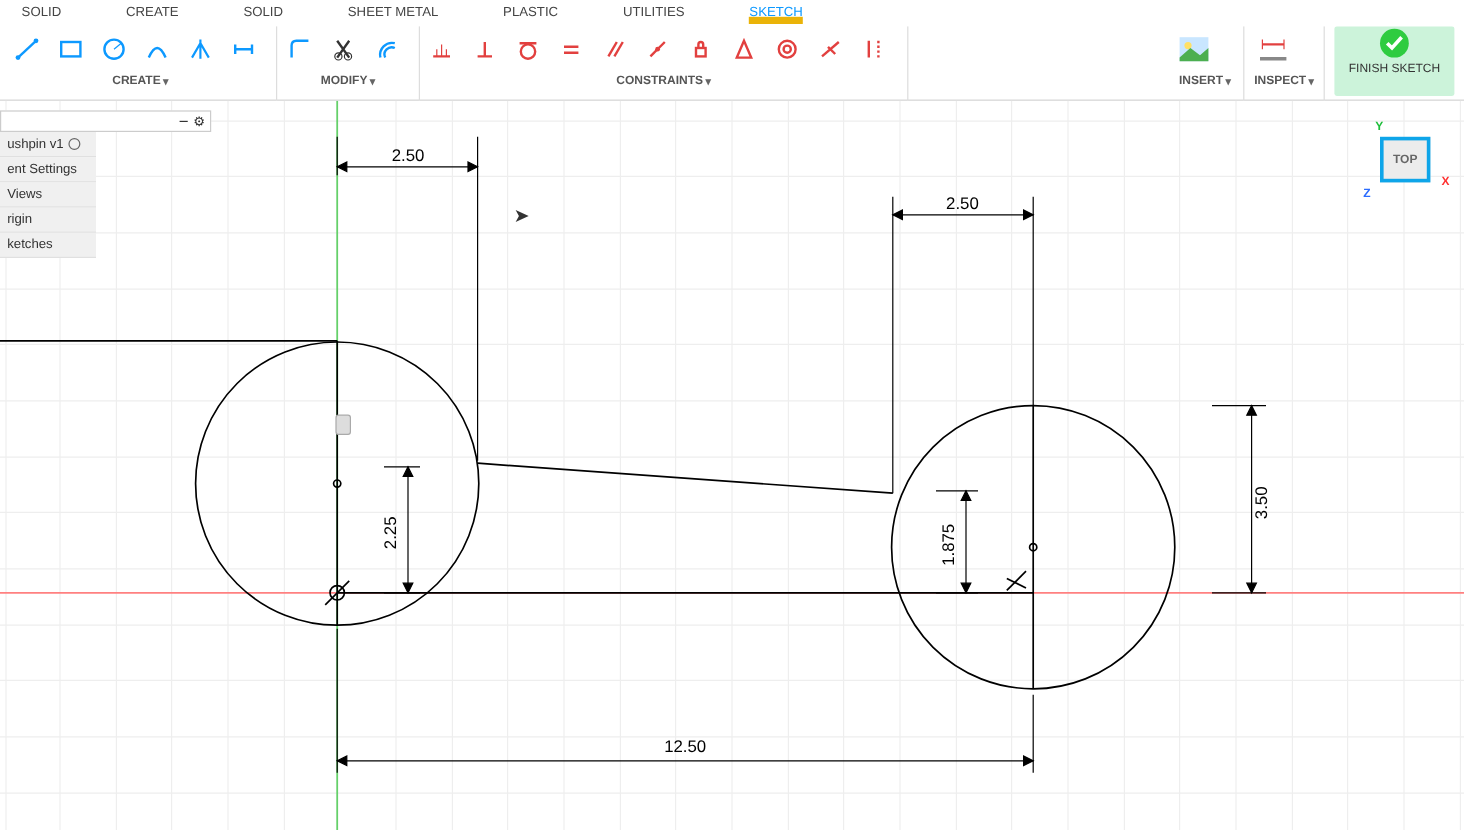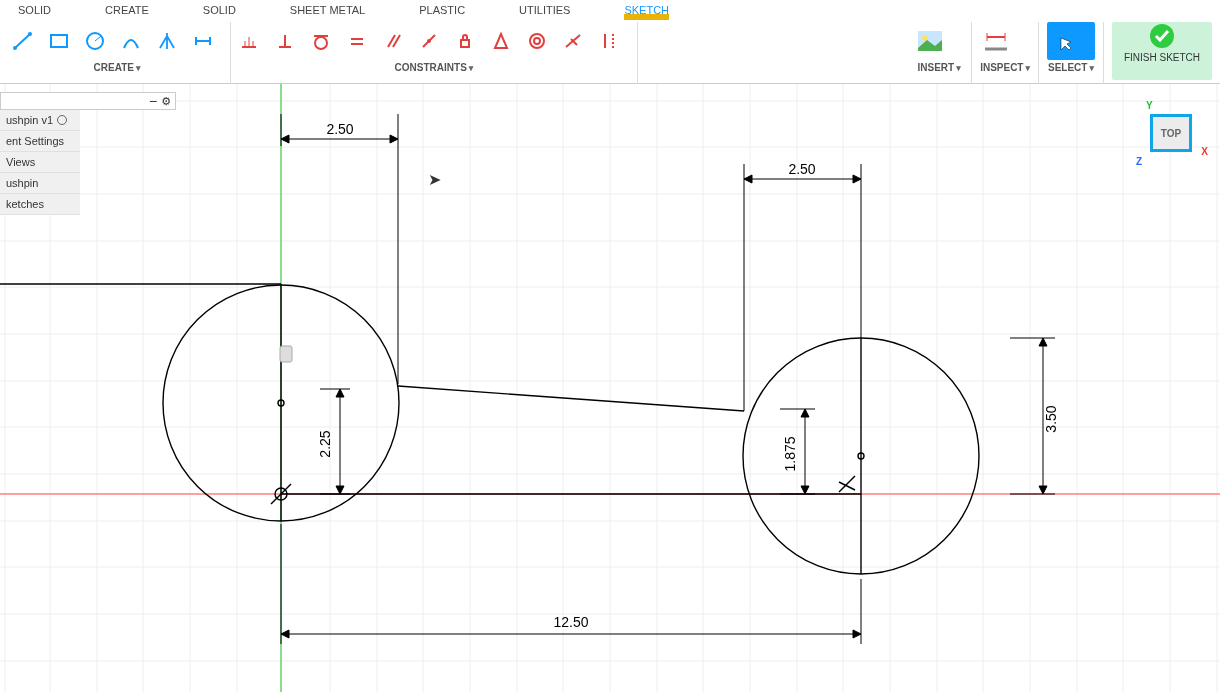--- a/index.html
+++ b/index.html
@@ -101,20 +101,42 @@
           <svg width="22" height="22">
             <line x1="4" y1="11" x2="18" y2="11" stroke="#0d99ff" stroke-width="2"></line>
             <line x1="4" y1="7" x2="4" y2="15" stroke="#0d99ff" stroke-width="2"></line>
             <line x1="18" y1="7" x2="18" y2="15" stroke="#0d99ff" stroke-width="2"></line>
           </svg>
         </div>
     </div>
     <div class="tool-label">CREATE</div>
   </div>
 
+  <div class="tool-group">
+    <div class="tool-icons">
+      <div class="tool-btn">
+          <svg width="22" height="22">
+            <path d="M4 18 L4 8 Q4 4 8 4 L18 4" stroke="#0d99ff" stroke-width="2" fill="none"></path>
+          </svg>
+        </div>
+      <div class="tool-btn">
+          <svg width="22" height="22">
+            <path d="M6 4 L16 18 M16 4 L6 18" stroke="#333" stroke-width="2"></path>
+            <circle cx="7" cy="17" r="3" stroke="#333" fill="none"></circle>
+            <circle cx="15" cy="17" r="3" stroke="#333" fill="none"></circle>
+          </svg>
+        </div>
+      <div class="tool-btn">
+          <svg width="22" height="22">
+            <path d="M18 6 A10 10 0 0 0 6 18 M18 10 A6 6 0 0 0 10 18" stroke="#0d99ff" stroke-width="2" fill="none"></path>
+          </svg>
+        </div>
+    </div>
+    <div class="tool-label">MODIFY</div>
+  </div>
 
   <div class="tool-group">
     <div class="tool-icons">
       <div class="tool-btn">
           <svg width="20" height="20">
             <line x1="3" y1="16" x2="17" y2="16" stroke="#e2403f" stroke-width="2"></line>
             <line x1="6" y1="10" x2="6" y2="16" stroke="#e2403f"></line>
             <line x1="10" y1="6" x2="10" y2="16" stroke="#e2403f"></line>
             <line x1="14" y1="10" x2="14" y2="16" stroke="#e2403f"></line>
           </svg>
@@ -203,31 +225,20 @@
             <line x1="6" y1="10" x2="24" y2="10" stroke="#e2403f" stroke-width="2"></line>
             <line x1="6" y1="6" x2="6" y2="14" stroke="#e2403f"></line>
             <line x1="24" y1="6" x2="24" y2="14" stroke="#e2403f"></line>
             <line x1="4" y1="22" x2="26" y2="22" stroke="#888" stroke-width="3"></line>
           </svg>
         </div>
       </div>
     <div class="tool-label">INSPECT</div>
   </div>
 
-  <div class="tool-group">
-    <div class="tool-icons">
-        <div class="tool-btn big highlight">
-          <svg width="30" height="26">
-            <rect x="3" y="3" width="24" height="20" fill="#0d99ff"></rect>
-            <path d="M14 10 L14 22 L18 18 L22 22 L24 20 L20 16 L24 14 Z" fill="#fff" stroke="#000" stroke-width="0.5"></path>
-          </svg>
-        </div>
-      </div>
-    <div class="tool-label">SELECT</div>
-  </div>
 
   <div class="tool-group" style="border-right:none">
     <div class="tool-btn finish">
       <svg width="28" height="28">
           <circle cx="14" cy="14" r="12" fill="#2ecc40"></circle>
           <path d="M8 14 L12 18 L20 9" stroke="#fff" stroke-width="3" fill="none"></path>
         </svg>
       <span style="font-size:10px;color:#333">FINISH SKETCH</span>
     </div>
   </div>
@@ -369,21 +380,21 @@
   <div class="browser-head" style="background:#fff;border:1px solid #ccc;width:176px;height:18px;justify-content:flex-end;gap:4px;">
     <span style="font-size:14px;line-height:10px;">−</span>
     <span>⚙</span>
   </div>
   <div class="browser-item" style="display:flex;align-items:center;gap:4px;">
     <span>ushpin v1</span>
     <span style="border:1px solid #666;border-radius:50%;width:10px;height:10px;display:inline-block;"></span>
   </div>
   <div class="browser-item">ent Settings</div>
   <div class="browser-item">Views</div>
-  <div class="browser-item">ushpin</div>
+  <div class="browser-item">rigin</div>
   <div class="browser-item">ketches</div>
 </div>
 
 <div class="viewcube">
   <div class="cube-face">TOP</div>
   <div class="axis y">Y</div>
   <div class="axis x">X</div>
   <div class="axis z">Z</div>
 </div>
 

